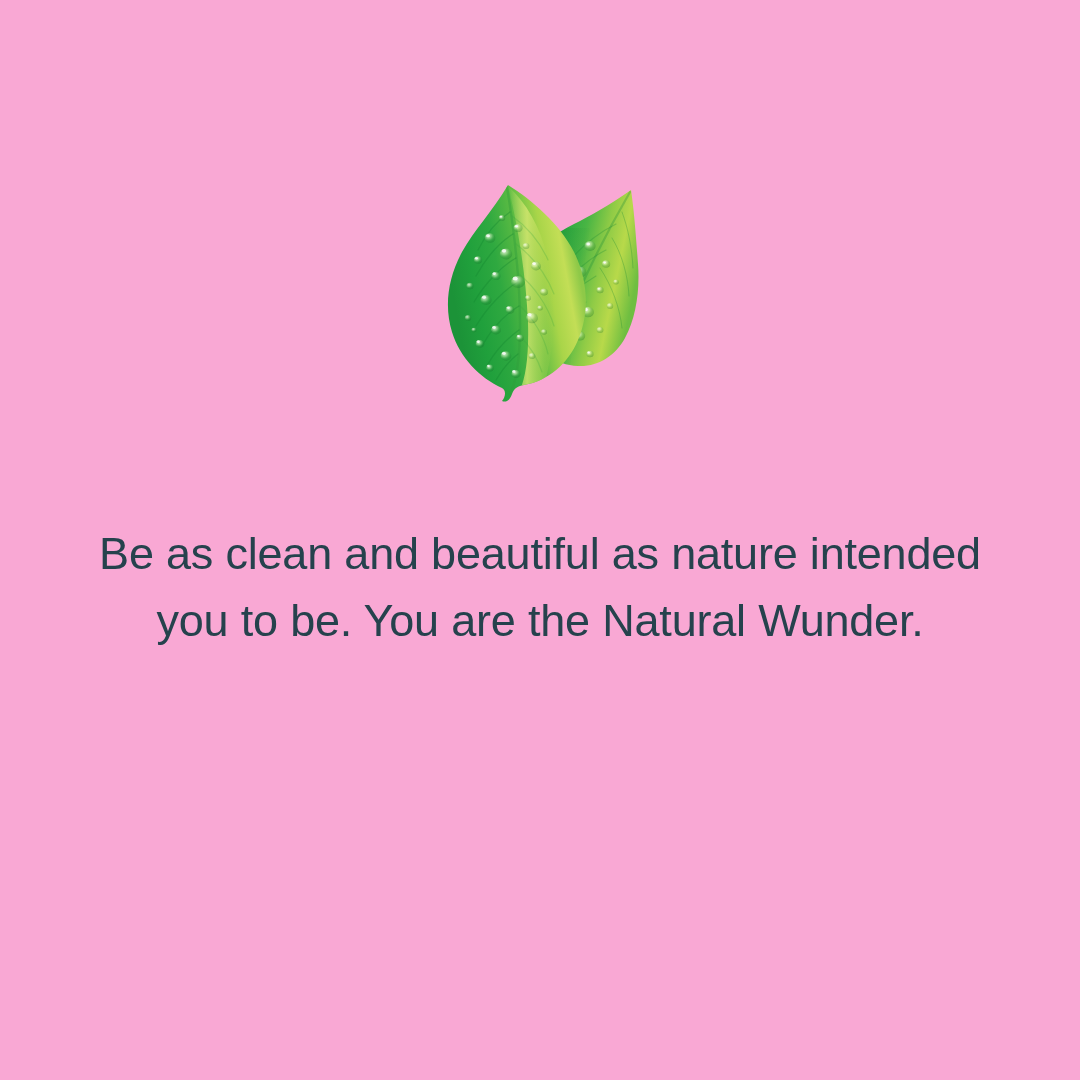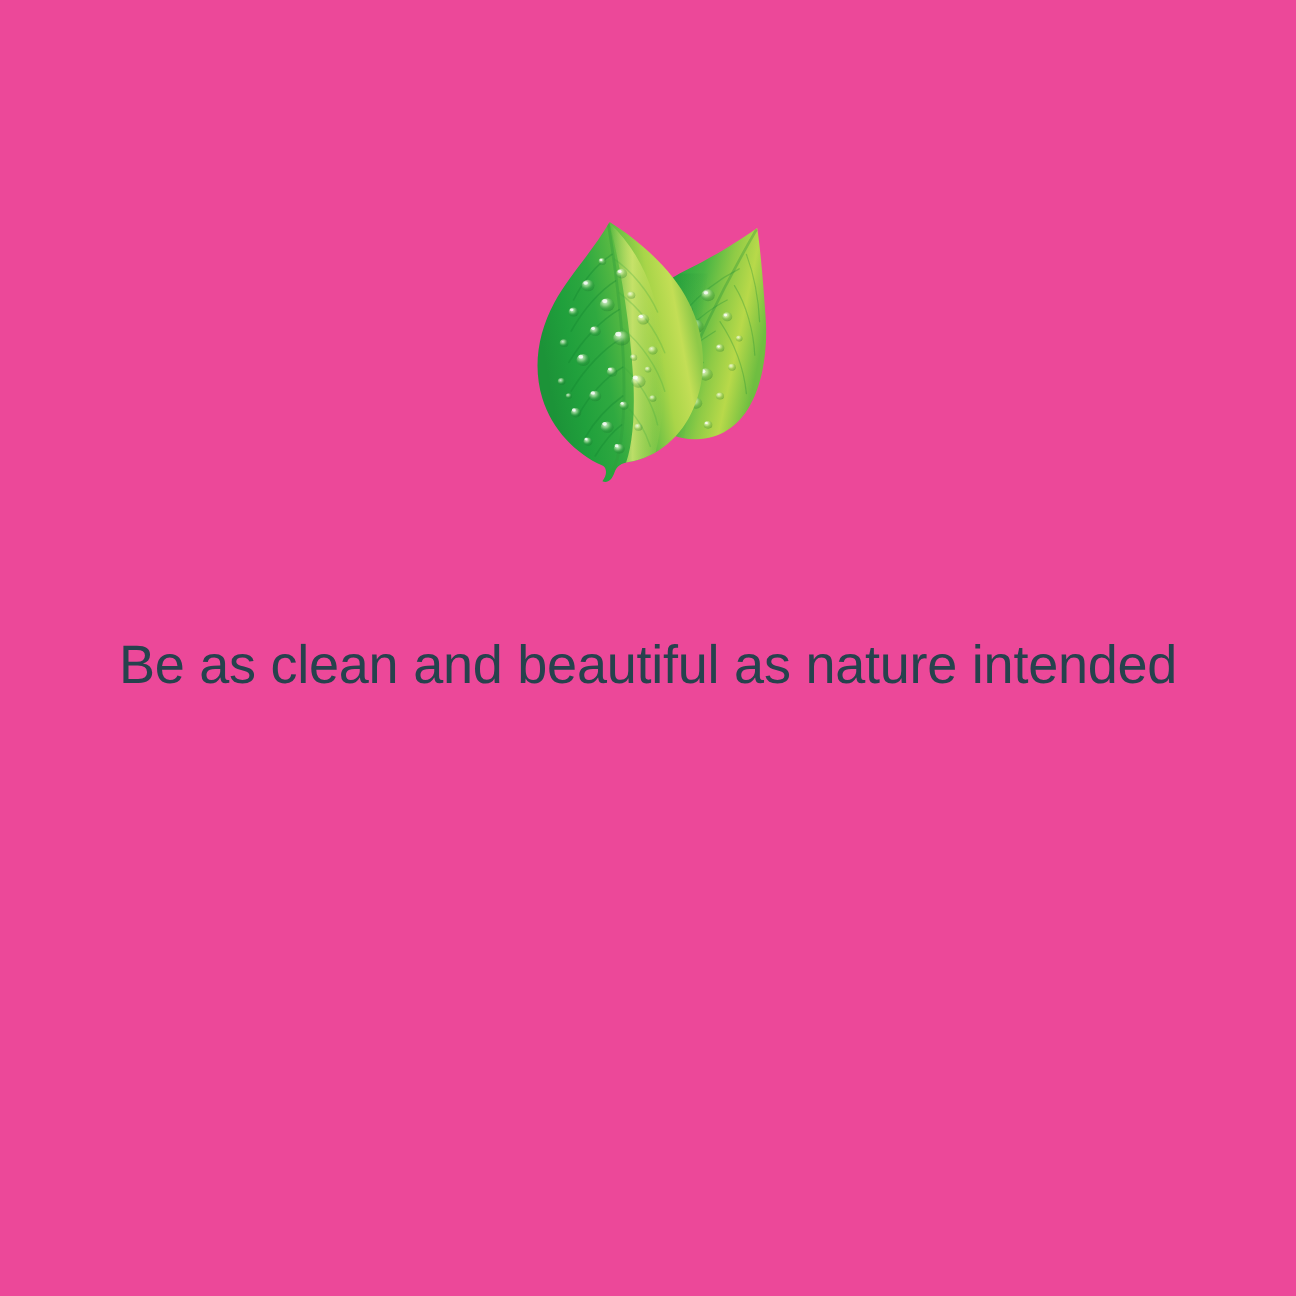--- a/index.html
+++ b/index.html
@@ -50,21 +50,21 @@
     font-size: 45px;
     font-weight: 400;
     line-height: 67px;
     letter-spacing: -0.2px;
     white-space: nowrap;
   }
 </style>
 </head>
 <body>
 
-<div id="card" style="background: #ec4899;">
+<div id="card" style="background: #f9a8d4;">
 
   <div id="leaf-emblem">
     <svg viewBox="0 0 200 240" xmlns="http://www.w3.org/2000/svg" aria-hidden="true">
       <defs>
 
         <linearGradient id="backLeafGrad" x1="0.08" y1="0.35" x2="0.95" y2="0.62">
           <stop offset="0%" stop-color="#199a3a"></stop>
           <stop offset="22%" stop-color="#23a53f"></stop>
           <stop offset="46%" stop-color="#49b544"></stop>
           <stop offset="66%" stop-color="#8fcb46"></stop>
@@ -254,15 +254,16 @@
               <ellipse cx="73.8" cy="199.4" rx="1.6" ry="1.3"></ellipse>
             </g>
           </g>
         </g>
       </g>
     </svg>
   </div>
 
   <div id="quote-block">
     <div class="quote-line" style="color: rgb(38, 66, 77);">Be as clean and beautiful as nature intended</div>
+    <div class="quote-line" style="color: rgb(38, 66, 77);">you to be. You are the Natural Wunder.</div>
   </div>
 
 </div>
 
 </body></html>

